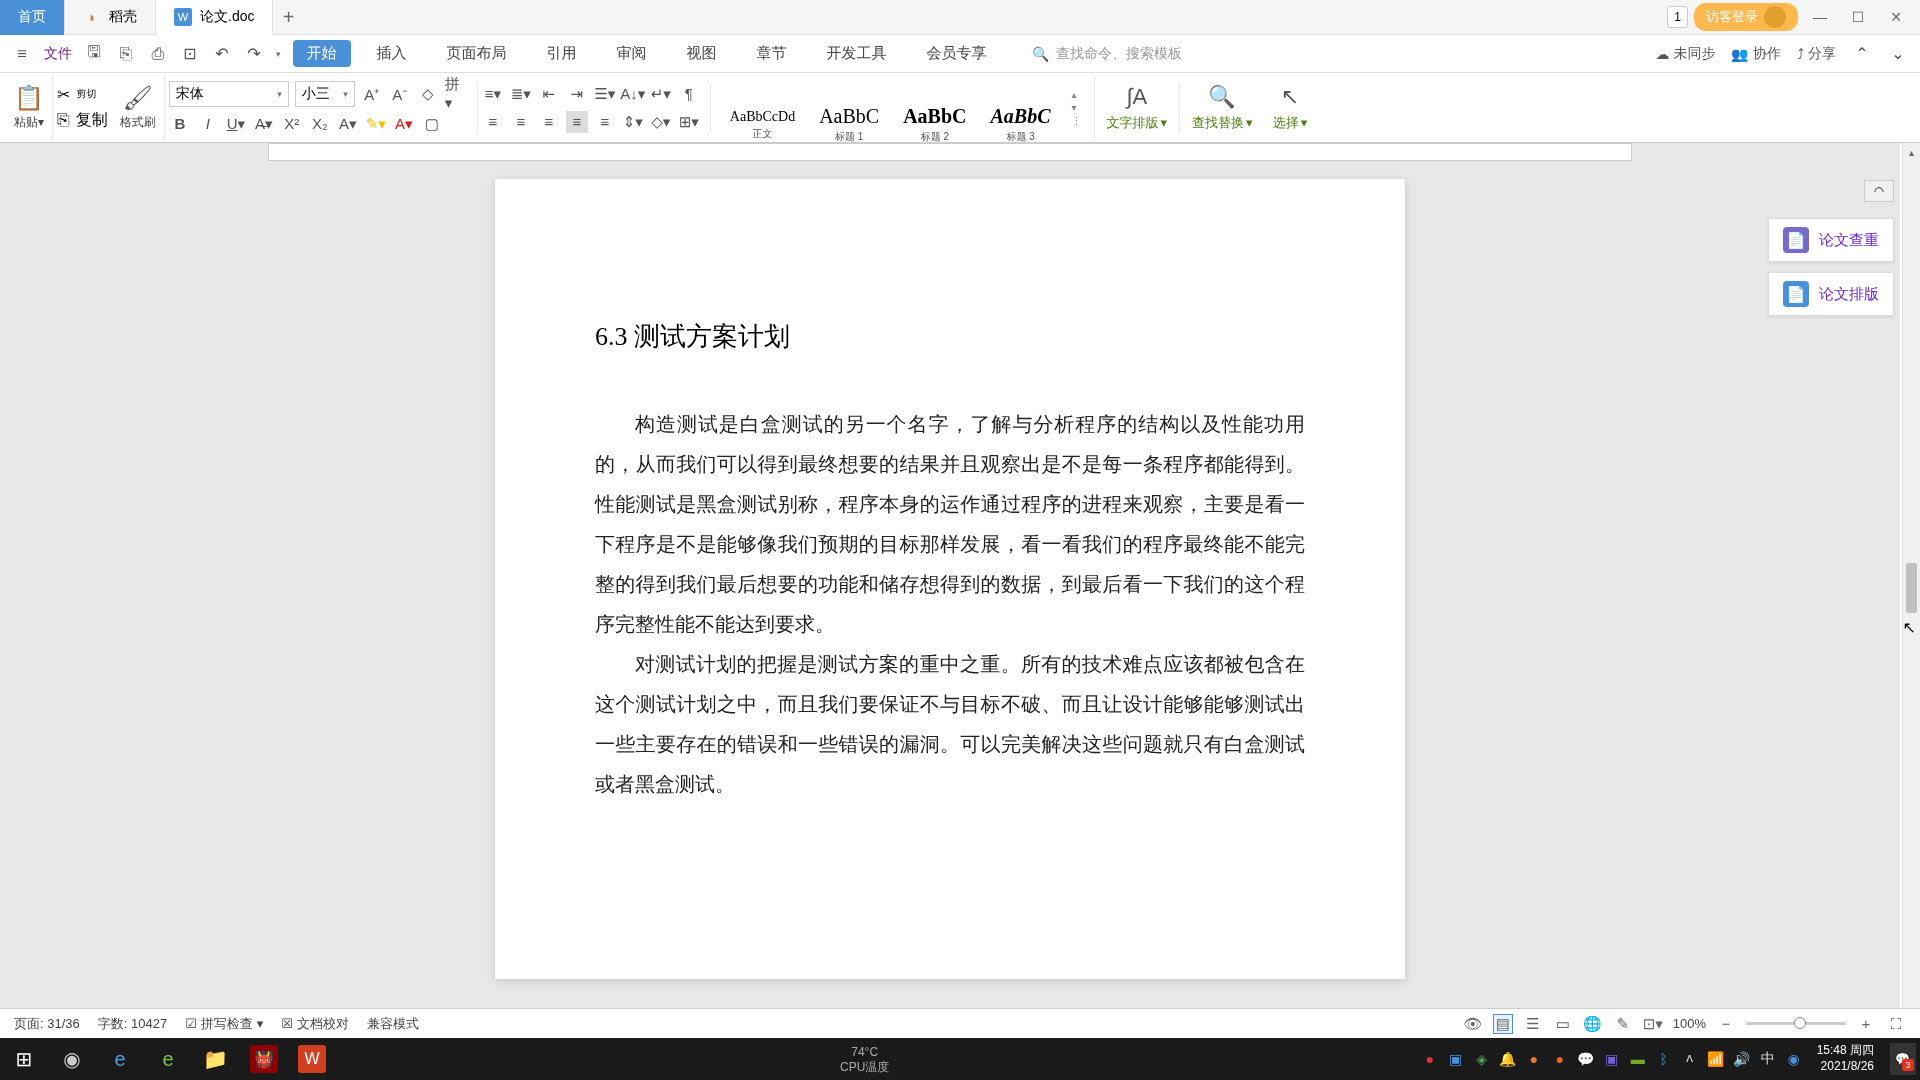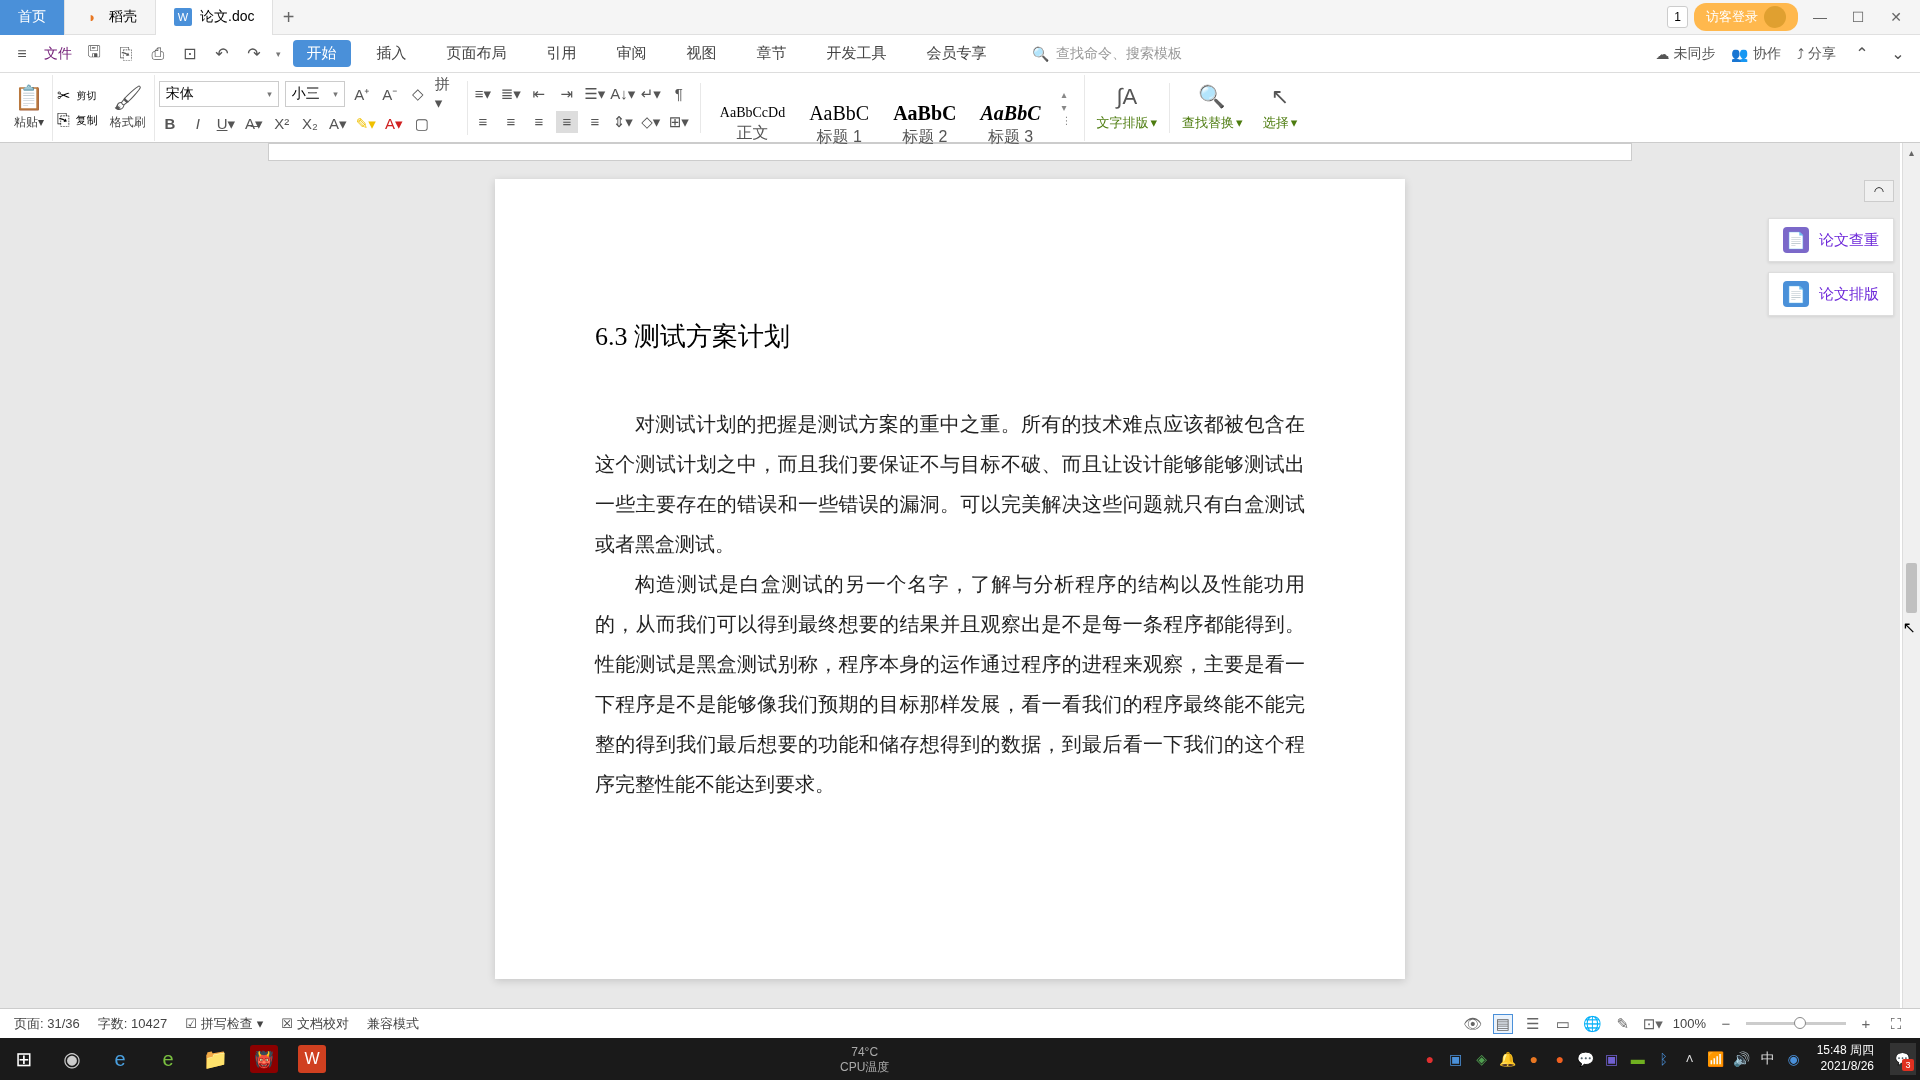--- a/index.html
+++ b/index.html
@@ -42,21 +42,21 @@
     .ribbon-big-icon { font-size: 24px; color: #555; }
     .ribbon-label { font-size: 12px; color: #444; }
     .ribbon-sub { display: flex; flex-direction: column; gap: 6px; }
     .ribbon-row { display: flex; align-items: center; gap: 6px; }
     .ribbon-btn { width: 22px; height: 22px; display: flex; align-items: center; justify-content: center; color: #555; font-size: 15px; cursor: pointer; }
     .font-select { border: 1px solid #ccc; height: 26px; padding: 0 6px; font-size: 14px; width: 120px; display: flex; align-items: center; justify-content: space-between; }
     .size-select { border: 1px solid #ccc; height: 26px; padding: 0 6px; font-size: 14px; width: 60px; display: flex; align-items: center; justify-content: space-between; }
     .dd-arrow { font-size: 9px; color: #777; }
     .style-box { border: 1px solid transparent; padding: 4px 6px; display: flex; flex-direction: column; align-items: center; cursor: pointer; min-width: 68px; }
     .style-preview { font-family: serif; white-space: nowrap; margin-top: 34px; }
-    .style-label { font-size: 16px; color: #555; margin-top: 2px; }
+    .style-label { font-size: 10px; color: #555; margin-top: 2px; }
     .styles-scroll { display: flex; flex-direction: column; gap: 2px; font-size: 10px; color: #888; padding: 0 4px; }
     .big-btn { display: flex; flex-direction: column; align-items: center; gap: 4px; padding: 0 8px; cursor: pointer; }
     .big-btn .icon { font-size: 22px; color: #555; }
     .big-btn .label { font-size: 13px; color: #4d7c0f; display: flex; align-items: center; gap: 2px; }
     
     
     .doc-area { position: absolute; top: 143px; bottom: 40px; left: 0; right: 20px; background: #e8e8e8; overflow: hidden; z-index: 5; }
     .ruler { height: 18px; background: #fff; margin: 0 268px; border: 1px solid #ccc; }
     .page { width: 910px; background: #fff; margin: 18px auto 0; min-height: 800px; box-shadow: 0 2px 8px rgba(0,0,0,0.15); padding: 140px 100px 40px; position: relative; }
     .doc-heading { font-size: 26px; font-weight: 500; font-family: serif, "SimSun"; margin-bottom: 50px; }
@@ -212,21 +212,21 @@
     <div class="ribbon-big-icon">📋</div>
     <div class="ribbon-label"><span>粘贴</span>▾</div>
   </div>
   <div class="ribbon-sub">
     <div class="ribbon-row">
         <span>✂</span>
         <span style="font-size:10px">剪切</span>
       </div>
     <div class="ribbon-row">
         <span>⎘</span>
-        <span style="font-size:11px">复制</span>
+        <span style="font-size:16px">复制</span>
       </div>
   </div>
   <div class="ribbon-group">
     <div class="ribbon-big-icon">🖌</div>
     <div class="ribbon-label">格式刷</div>
   </div>
   <div class="ribbon-sub" style="border-right:1px solid #e8e8e8;padding-right:10px">
     <div class="ribbon-row">
       <div class="font-select">
           <span>宋体</span>
@@ -315,22 +315,22 @@
   <div class="big-btn">
     <span class="icon">↖</span>
     <span class="label"><span>选择</span>▾</span>
   </div>
 </div>
 
 <div class="doc-area">
   <div class="ruler"></div>
   <div class="page">
     <h2 class="doc-heading">6.3 测试方案计划</h2>
+    <p class="doc-para">构造测试是白盒测试的另一个名字，了解与分析程序的结构以及性能功用的，从而我们可以得到最终想要的结果并且观察出是不是每一条程序都能得到。性能测试是黑盒测试别称，程序本身的运作通过程序的进程来观察，主要是看一下程序是不是能够像我们预期的目标那样发展，看一看我们的程序最终能不能完整的得到我们最后想要的功能和储存想得到的数据，到最后看一下我们的这个程序完整性能不能达到要求。</p>
     <p class="doc-para">对测试计划的把握是测试方案的重中之重。所有的技术难点应该都被包含在这个测试计划之中，而且我们要保证不与目标不破、而且让设计能够能够测试出一些主要存在的错误和一些错误的漏洞。可以完美解决这些问题就只有白盒测试或者黑盒测试。</p>
-    <p class="doc-para">构造测试是白盒测试的另一个名字，了解与分析程序的结构以及性能功用的，从而我们可以得到最终想要的结果并且观察出是不是每一条程序都能得到。性能测试是黑盒测试别称，程序本身的运作通过程序的进程来观察，主要是看一下程序是不是能够像我们预期的目标那样发展，看一看我们的程序最终能不能完整的得到我们最后想要的功能和储存想得到的数据，到最后看一下我们的这个程序完整性能不能达到要求。</p>
   </div>
 </div>
 
 <div class="side-panel">
   <div class="side-collapse">◠</div>
   <div class="side-btn">
     <div class="side-icon purple">📄</div>
     <span class="side-text">论文查重</span>
   </div>
   <div class="side-btn">

